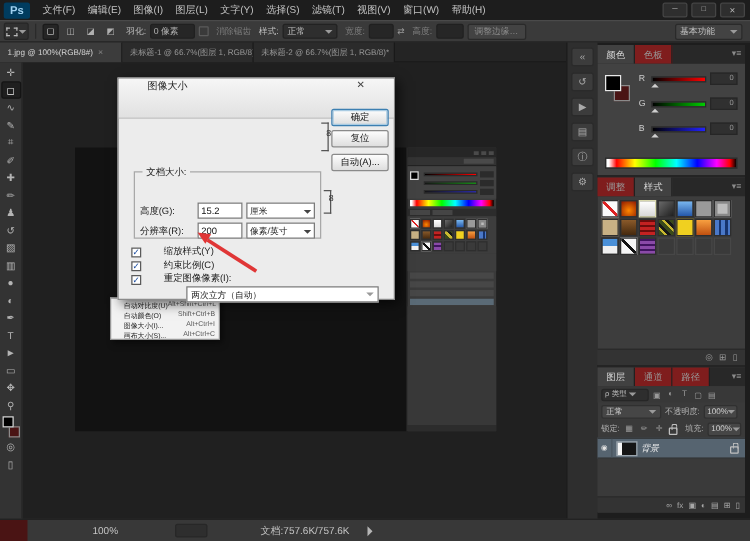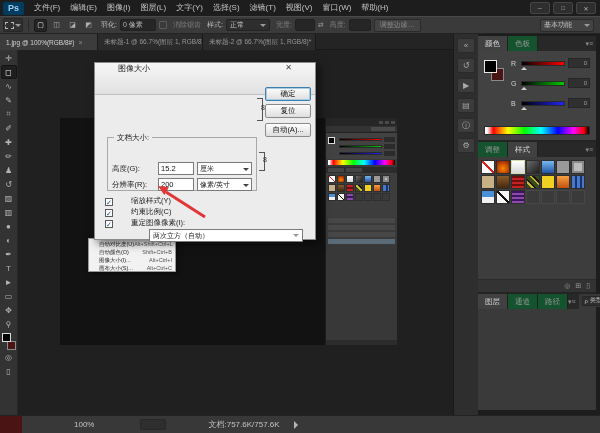--- a/index.html
+++ b/index.html
@@ -72,21 +72,21 @@
   .mini-fill{flex:1;background:#383838}
   .mini-foot{height:5px;background:#2c2c2c}
 
   
   .strip{position:absolute;top:34px;left:453px;width:25px;bottom:18px;background:#2e2e2e;border-left:1px solid #1a1a1a}
   .strip-icon{width:18px;height:15px;margin:4px auto 5px auto;background:#3c3c3c;border:1px solid #2a2a2a;border-radius:2px;display:flex;align-items:center;justify-content:center;font-size:8px;color:#aaa}
 
   
   .dock{position:absolute;top:36px;left:478px;width:118px;bottom:23px;background:#242424;display:flex;flex-direction:column;gap:2px}
   .panel-tabs{height:15px;background:#282828;display:flex;font-size:7.5px;flex:0 0 15px}
-  .ptab{padding:0 7px;line-height:15px;color:#989898;background:#14532d;border-right:1px solid #202020;white-space:nowrap}
+  .ptab{padding:0 7px;line-height:15px;color:#989898;background:#7f1d1d;border-right:1px solid #202020;white-space:nowrap}
   .ptab.active{background:#414141;color:#d8d8d8}
   .pmenu{margin-left:auto;color:#8a8a8a;font-size:7px;line-height:15px;padding-right:3px}
 
   .cp-body{height:89px;position:relative;background:#424242}
   .cp-fg{position:absolute;left:6px;top:9px;width:13px;height:13px;background:#000;border:1px solid #e8e8e8;z-index:2}
   .cp-bg{position:absolute;left:13px;top:17px;width:13px;height:13px;background:#4a1414;border:1px solid #8a8a8a}
   .cp-row{position:absolute;left:33px;right:6px;height:12px;display:flex;align-items:center;gap:3px}
   .cp-label{width:7px;font-size:7px;color:#cfcfcf}
   .cp-track{flex:1;height:5px;border:1px solid #2a2a2a;position:relative}
   .cp-track::after{content:"";position:absolute;left:-1px;bottom:-5px;width:0;height:0;border:3px solid transparent;border-bottom-color:#cfcfcf}
@@ -110,21 +110,21 @@
   .s10{background:repeating-linear-gradient(0deg,#c42222 0 2px,#6d0d0d 2px 4px)}
   .s11{background:repeating-linear-gradient(45deg,#3a4a1a 0 3px,#c8b830 3px 5px,#181818 5px 7px)}
   .s12{background:#f0d020}
   .s13{background:linear-gradient(#f8a040,#c05010)}
   .s14{background:repeating-linear-gradient(90deg,#4a78c8 0 3px,#16336e 3px 5px)}
   .s15{background:linear-gradient(#4a90d8 50%,#f0f0f0 50%)}
   .s16{background:#f5f5f5;background-image:linear-gradient(45deg,transparent 42%,#111 42% 58%,transparent 58%)}
   .s17{background:repeating-linear-gradient(0deg,#8a4aa8 0 2px,#401460 2px 4px)}
   .sp-footer{position:absolute;bottom:0;left:0;right:0;height:13px;background:#333;border-top:1px solid #2a2a2a;display:flex;justify-content:flex-end;align-items:center;gap:5px;padding:0 6px;font-size:7px;color:#999}
 
-  .lp{flex:1;display:flex;flex-direction:row;background:#3a3a3a}
+  .lp{flex:1;display:flex;flex-direction:column;background:#3a3a3a}
   .lp-filter{height:13px;flex:0 0 13px;background:#383838;display:flex;align-items:center;gap:2px;padding:0 3px;font-size:6px;color:#aaa}
   .lp-filterbox{width:38px;height:10px;background:#2e2e2e;border:1px solid #262626;display:flex;align-items:center;gap:2px;padding:0 2px;color:#bbb;border-radius:2px}
   .lp-ic{width:9px;text-align:center;color:#9a9a9a;font-size:6.5px}
   .lp-blend,.lp-lock{height:14px;flex:0 0 14px;display:flex;align-items:center;gap:3px;padding:0 3px;font-size:6.5px;color:#b4b4b4}
   .lp-select{width:48px;height:11px;background:#464646;border:1px solid #303030;border-radius:2px;display:flex;align-items:center;justify-content:space-between;padding:0 3px;color:#cfcfcf}
   .lp-mini{width:27px;height:11px;background:#464646;border:1px solid #303030;border-radius:2px;display:flex;align-items:center;justify-content:space-between;padding:0 2px;color:#cfcfcf}
   .lock-ic{position:relative;width:7px;height:6px;border:1px solid #c0c0c0;border-radius:1px;margin-top:3px;display:inline-block}
   .lock-ic::before{content:"";position:absolute;top:-4px;left:1px;width:3px;height:4px;border:1px solid #c0c0c0;border-bottom:none;border-radius:2px 2px 0 0}
   .lp-layer{height:17px;flex:0 0 17px;background:#566470;display:flex;align-items:center;gap:3px;padding:0 3px 0 0;border-top:1px solid #2d2d2d;border-bottom:1px solid #2d2d2d}
   .lp-eye{width:12px;height:100%;border-right:1px solid #49545e;display:flex;align-items:center;justify-content:center;font-size:6px;color:#e2e2e2}

